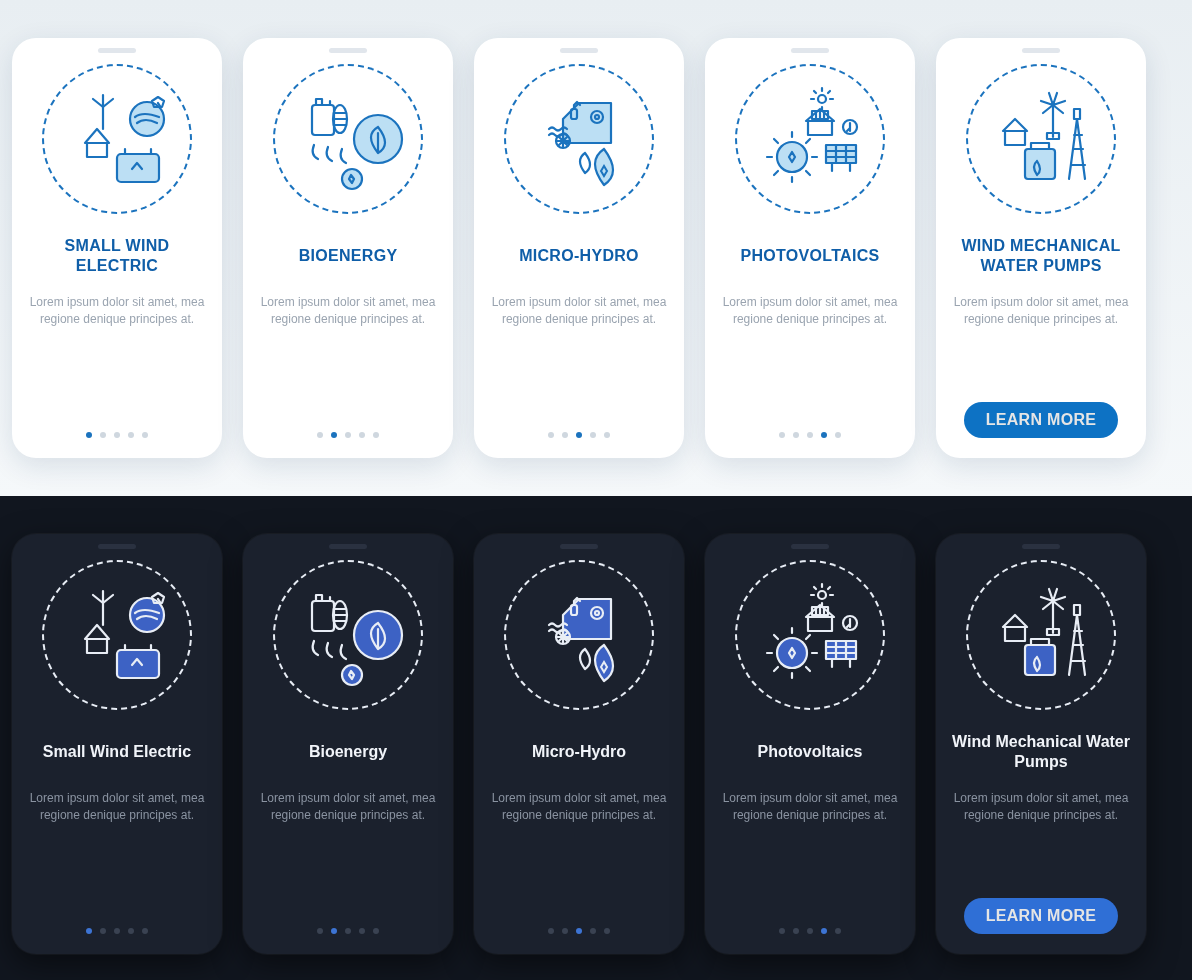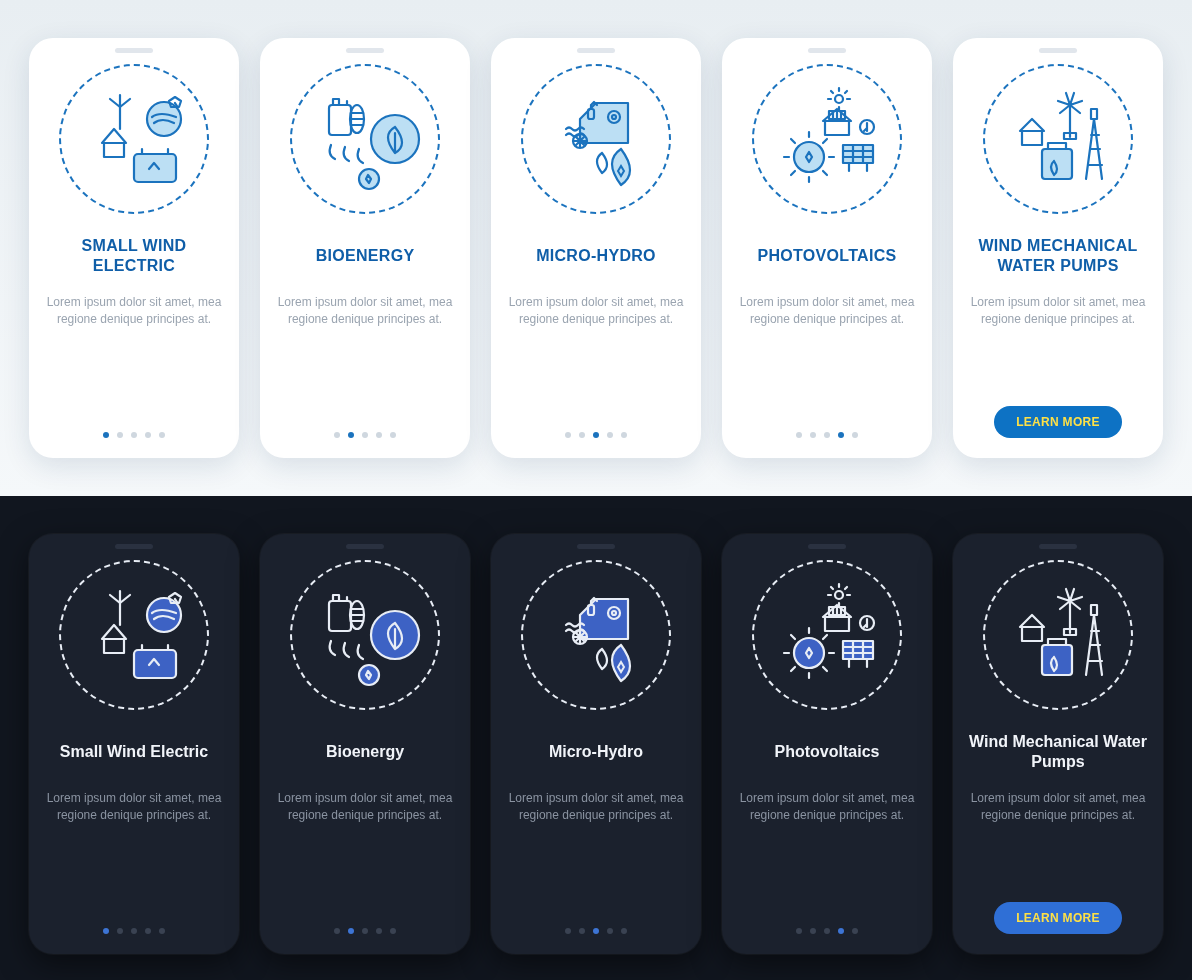--- a/index.html
+++ b/index.html
@@ -1,17 +1,17 @@
 <!DOCTYPE html>
 <html><head>
 <meta charset="utf-8">
 <style>
   * { box-sizing: border-box; margin: 0; padding: 0; }
   body { font-family: Arial, Helvetica, sans-serif; width: 1192px; }
-  .section { display: flex; justify-content: center; gap: 21px; padding: 38px 20px; }
+  .section { display: flex; justify-content: flex-start; gap: 21px; padding: 38px 12px; }
   .section.light { background: linear-gradient(180deg, #e8eef2 0%, #f5f8fa 100%); }
   .section.dark { background: #11161f; }
   .phone {
     width: 210px; height: 420px; border-radius: 24px; padding: 26px 14px 20px;
     display: flex; flex-direction: column; align-items: center; text-align: center;
     position: relative;
   }
   .light .phone { background: #fff; box-shadow: 0 8px 28px rgba(20,50,90,.12); }
   .dark .phone { background: #1b212d; box-shadow: 0 0 0 1px rgba(255,255,255,.04), 0 10px 30px rgba(0,0,0,.5); }
   .phone::before {
@@ -35,21 +35,21 @@
   .body { font-size: 12px; line-height: 1.45; color: #9aa4b0; margin-bottom: 20px; flex-grow:1; }
   .dark .body { color: #8a93a1; }
 
   .dots { display:flex; gap:8px; }
   .dot { width:6px; height:6px; border-radius:50%; }
   .light .dot { background:#cfd7df; }
   .light .dot.active { background:#1b73be; }
   .dark .dot { background:#3a4252; }
   .dark .dot.active { background:#3d74d4; }
 
-  .cta { border:none; border-radius:18px; padding:9px 22px; font-size:12px; font-weight:600; cursor:pointer; color:#fde047; letter-spacing:.3px; }
+  .cta { border:none; border-radius:18px; padding:9px 22px; font-size:16px; font-weight:600; cursor:pointer; color:#e5e5e5; letter-spacing:.3px; }
   .light .cta { background:#0d72c4; }
   .dark .cta { background:#2f6fd6; }
 
   svg { width: 120px; height: 120px; }
 </style>
 </head>
 <body>
 
 <div class="section light">
     <div class="phone">

